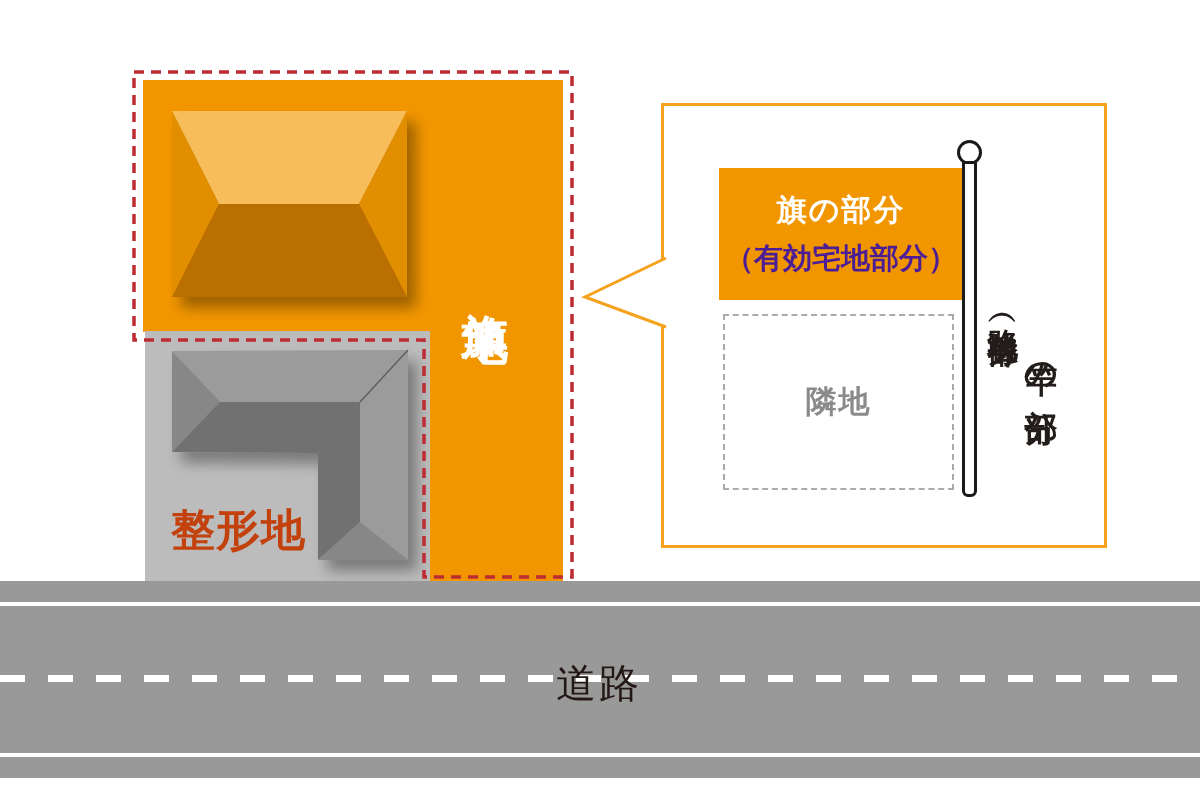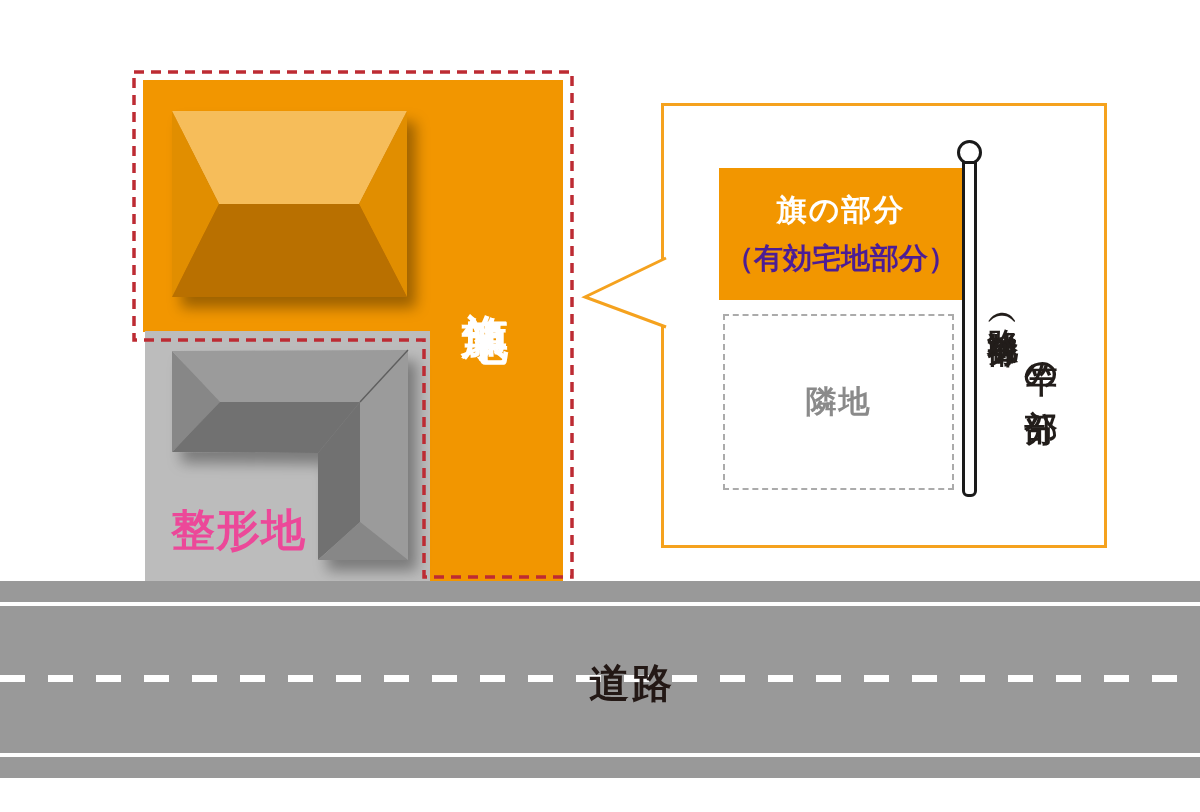--- a/index.html
+++ b/index.html
@@ -12,34 +12,34 @@
 
   
   .flag-lot-label{
     left:463px;top:276px;
     writing-mode:vertical-rl;text-orientation:mixed;
     font-size:46px;font-weight:bold;color:#ffffff;
     letter-spacing:3px;line-height:1;
   }
   .regular-lot-label{
     left:171px;top:501px;
-    font-size:44px;font-weight:bold;color:#ec4899;letter-spacing:1px;
+    font-size:44px;font-weight:bold;color:#c2410c;letter-spacing:1px;
   }
 
   
   .road-strip-top   {left:0;top:581px;width:1200px;height:21px;background:#999999;}
   .road-main        {left:0;top:606px;width:1200px;height:147px;background:#999999;}
   .road-strip-bottom{left:0;top:757px;width:1200px;height:21px;background:#999999;}
   .road-centerline{
     left:0;top:675px;width:1200px;height:7px;
     background:repeating-linear-gradient(to right,#ffffff 0 25px,rgba(0,0,0,0) 25px 48px);
   }
   .road-label{
-    left:632px;top:656px;transform:translateX(-50%);
-    font-size:40px;font-weight:bold;color:#231815;letter-spacing:3px;
+    left:599px;top:656px;transform:translateX(-50%);
+    font-size:40px;font-weight:normal;color:#231815;letter-spacing:3px;
   }
 
   
   .callout-box{
     left:661px;top:103px;width:446px;height:445px;
     background:#ffffff;border:3px solid #F5A21E;box-sizing:border-box;
   }
   .callout-pointer{left:575px;top:245px;}
 
   .flag-section{

